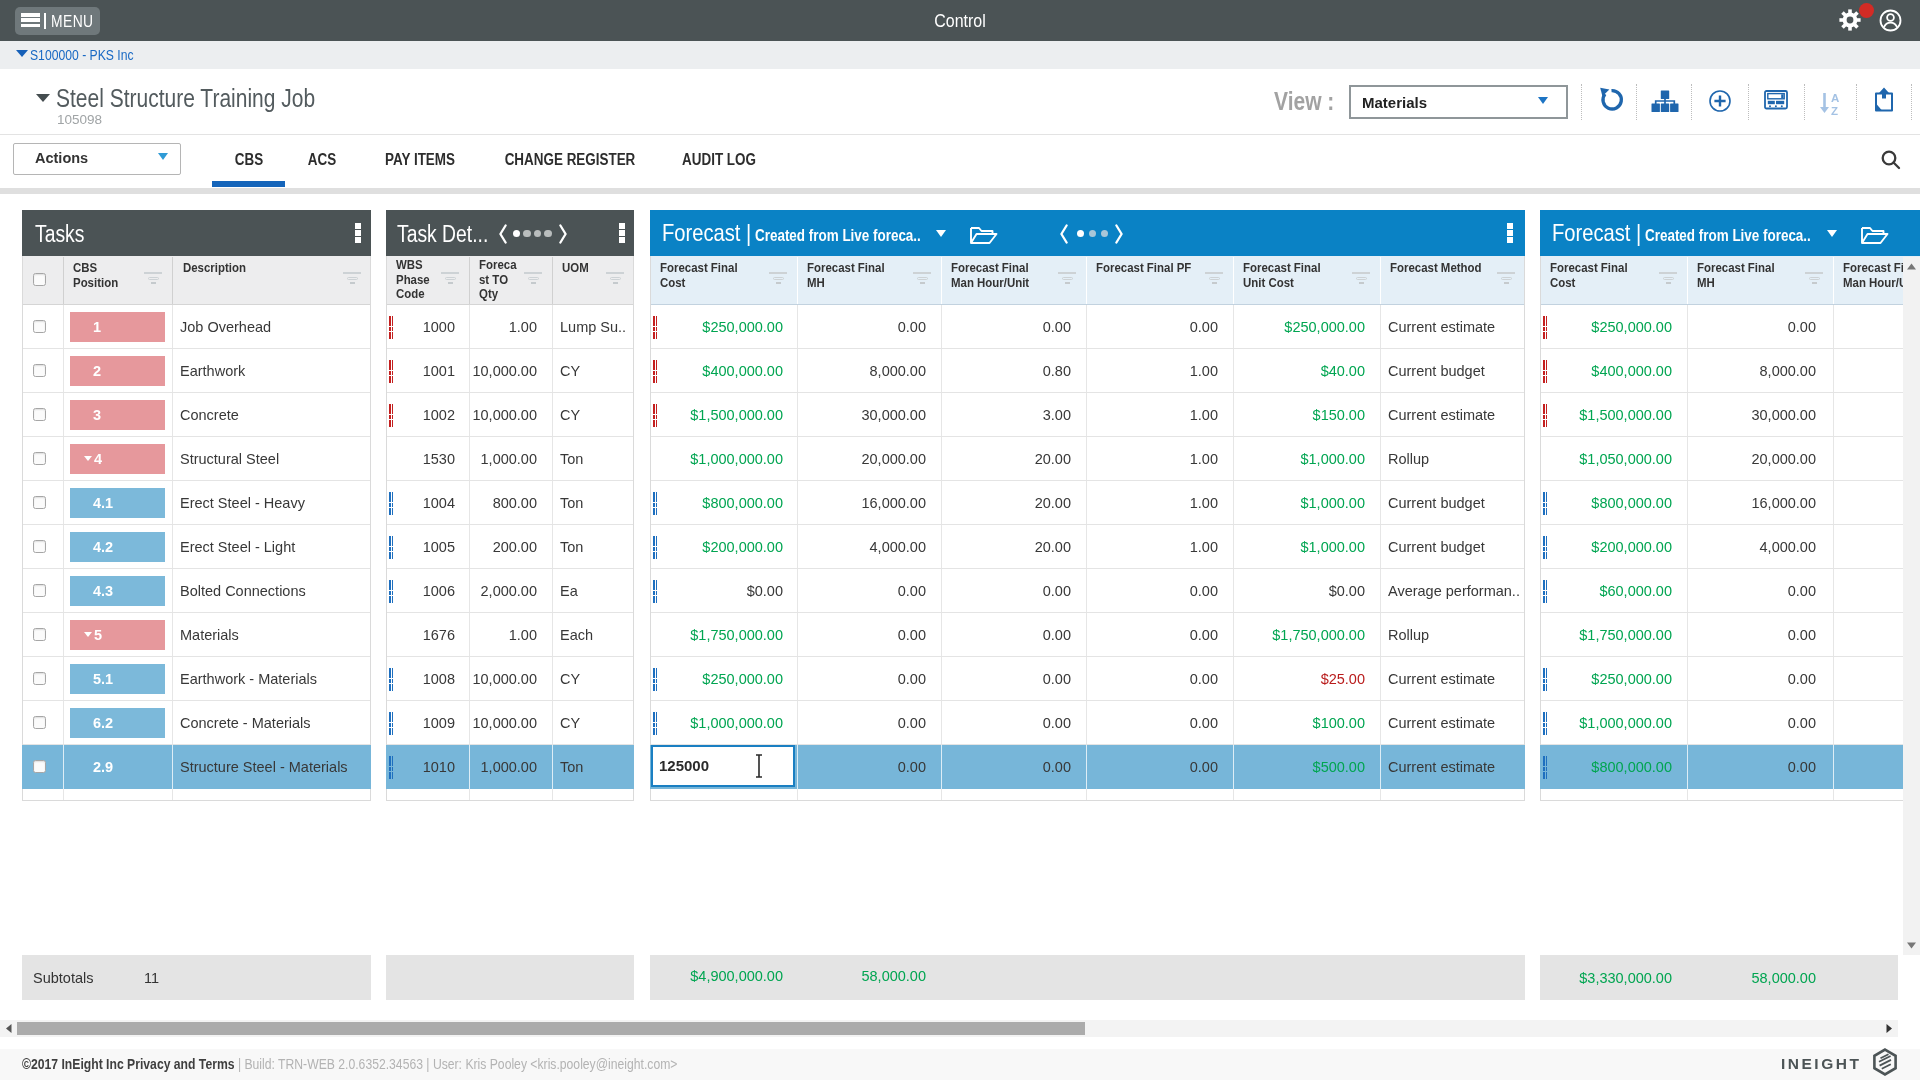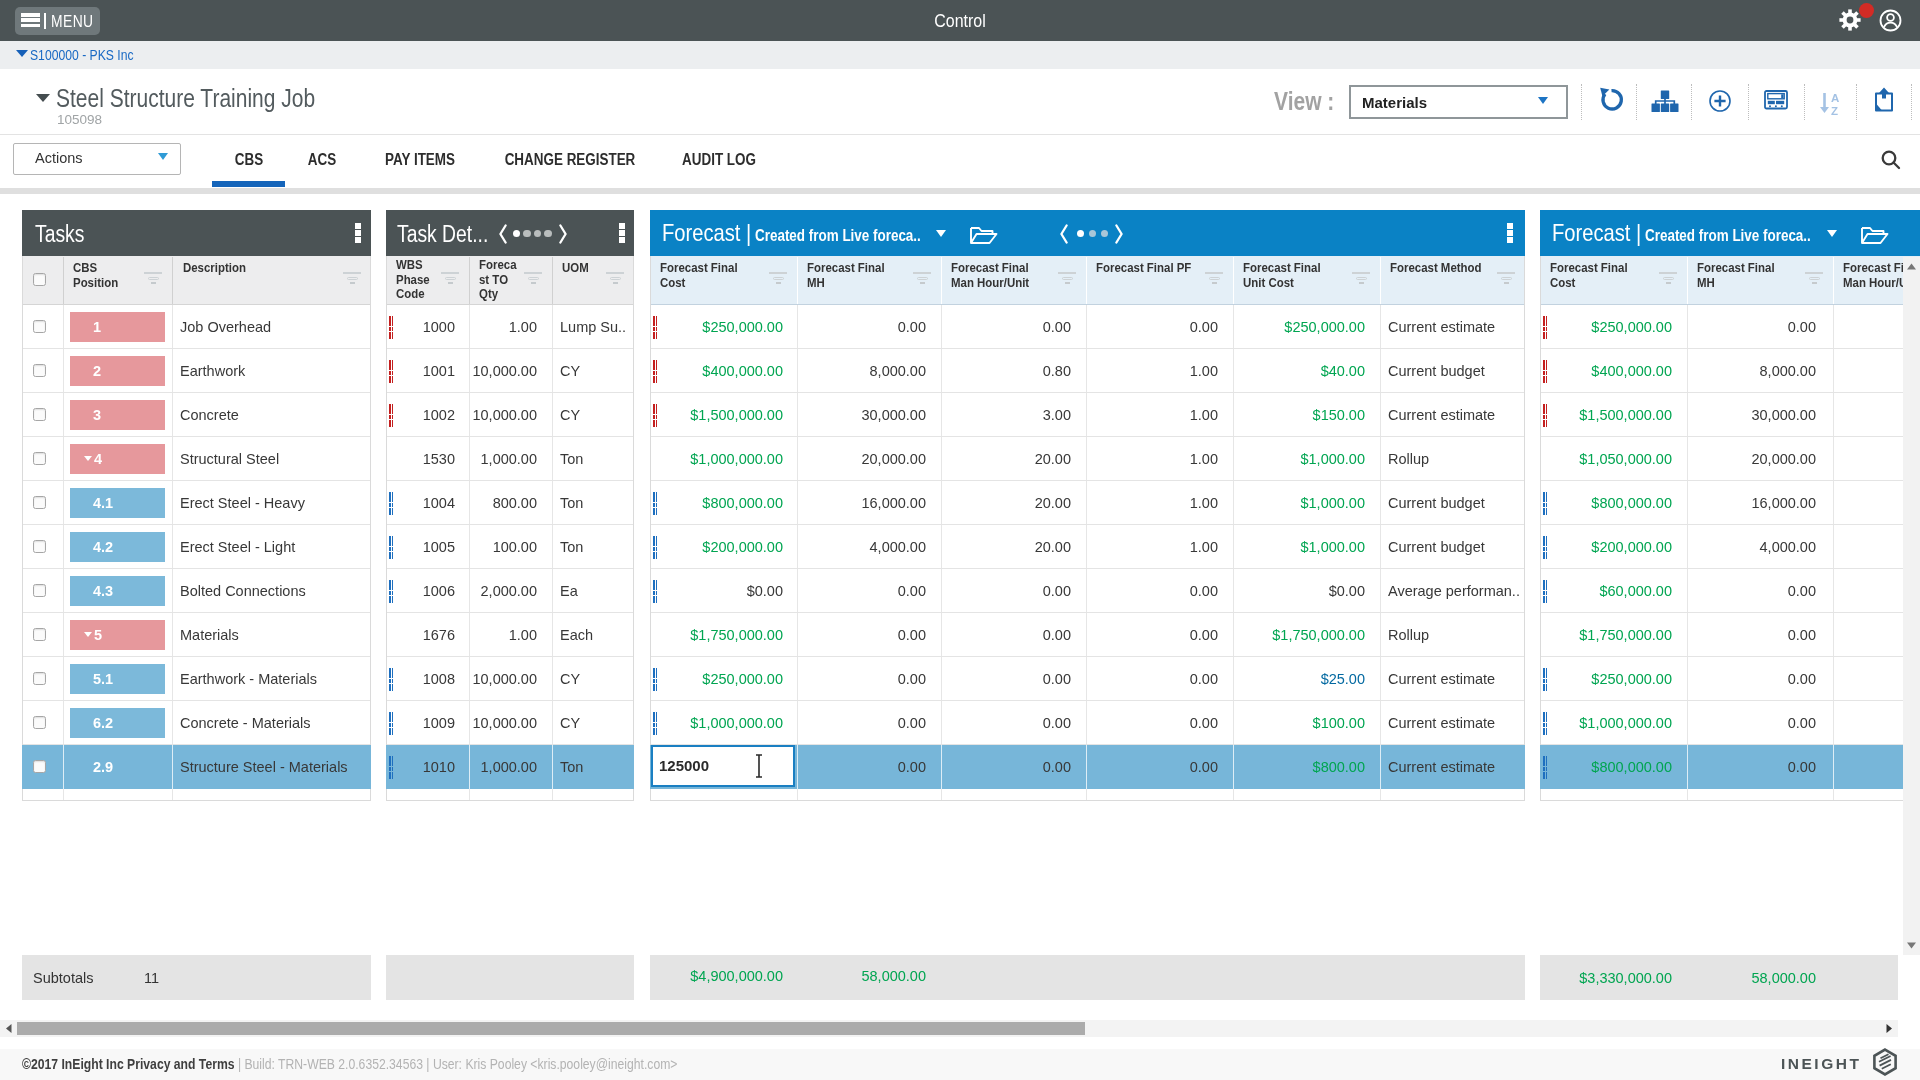--- a/index.html
+++ b/index.html
@@ -83,21 +83,21 @@
 <text x="13" y="10" font-size="11.5" font-weight="bold" fill="#a4c2e4" font-family="Liberation Sans, sans-serif">A</text>
 <text x="13" y="23" font-size="11.5" font-weight="bold" fill="#a4c2e4" font-family="Liberation Sans, sans-serif">Z</text>
   </svg>
 <svg style="position:absolute;left:1872px;top:87px" width="24" height="26" viewBox="0 0 24 26">
     <path d="M4 6.5 h16 v17 h-16 z" fill="none" stroke="#1f66ad" stroke-width="2" stroke-linejoin="round"></path>
 <polygon points="12,0.5 17,6 14,6 14,11.5 10,11.5 10,6 7,6" fill="#1f66ad"></polygon>
 <polygon points="4,16.5 10,23.5 4,23.5" fill="#1f66ad"></polygon>
   </svg>
 <div style="position:absolute;left:0px;top:134px;width:1920px;height:1px;background:#e3e3e3;"></div>
 <div style="position:absolute;left:13px;top:143px;width:168px;height:32px;background:#fff;border:1px solid #b5b5b5;border-radius:2px;"></div>
-<div style="position:absolute;left:35px;top:150px;font-size:14.5px;line-height:17px;color:#333;font-weight:400;white-space:nowrap;">Actions</div>
+<div style="position:absolute;left:35px;top:150px;font-size:14.5px;line-height:17px;color:#333;font-weight:700;white-space:nowrap;">Actions</div>
 <div style="position:absolute;left:158px;top:153px;width:0;height:0;border-left:5.5px solid transparent;border-right:5.5px solid transparent;border-top:7px solid #2f9bd6;"></div>
 <div style="position:absolute;left:129px;top:151px;width:240px;text-align:center;font-size:16px;line-height:17px;font-weight:700;color:#2d2d2d;transform:scaleX(0.84);">CBS</div>
 <div style="position:absolute;left:202px;top:151px;width:240px;text-align:center;font-size:16px;line-height:17px;font-weight:700;color:#2d2d2d;transform:scaleX(0.84);">ACS</div>
 <div style="position:absolute;left:300px;top:151px;width:240px;text-align:center;font-size:16px;line-height:17px;font-weight:700;color:#2d2d2d;transform:scaleX(0.84);">PAY ITEMS</div>
 <div style="position:absolute;left:450px;top:151px;width:240px;text-align:center;font-size:16px;line-height:17px;font-weight:700;color:#2d2d2d;transform:scaleX(0.84);">CHANGE REGISTER</div>
 <div style="position:absolute;left:599px;top:151px;width:240px;text-align:center;font-size:16px;line-height:17px;font-weight:700;color:#2d2d2d;transform:scaleX(0.84);">AUDIT LOG</div>
 <div style="position:absolute;left:212px;top:181px;width:73px;height:6px;background:#1464ba;"></div>
 <svg style="position:absolute;left:1880px;top:149px" width="22" height="22" viewBox="0 0 22 22">
     <circle cx="9" cy="9" r="6.3" fill="none" stroke="#3a3a3a" stroke-width="2.3"></circle>
 <line x1="13.5" y1="13.5" x2="19" y2="19" stroke="#3a3a3a" stroke-width="2.3" stroke-linecap="round"></line>
@@ -265,21 +265,21 @@
 <div style="position:absolute;left:388.5px;top:501.5px;width:5.300000000000011px;height:1.5px;background:#fff;"></div>
 <div style="position:absolute;left:388.5px;top:506.5px;width:5.300000000000011px;height:1.5px;background:#fff;"></div>
 <div style="position:absolute;right:1465px;top:494px;font-size:14.5px;line-height:18px;color:#383838;font-weight:400;white-space:nowrap;">1004</div>
 <div style="position:absolute;right:1383px;top:494px;font-size:14.5px;line-height:18px;color:#383838;font-weight:400;white-space:nowrap;">800.00</div>
 <div style="position:absolute;left:560px;top:494px;font-size:14.5px;line-height:18px;color:#383838;font-weight:400;white-space:nowrap;">Ton</div>
 <div style="position:absolute;left:389px;top:536px;width:1.6px;height:23px;background:#1e6fbf;"></div>
 <div style="position:absolute;left:391.6px;top:536px;width:1.6px;height:23px;background:#1e6fbf;"></div>
 <div style="position:absolute;left:388.5px;top:545.5px;width:5.300000000000011px;height:1.5px;background:#fff;"></div>
 <div style="position:absolute;left:388.5px;top:550.5px;width:5.300000000000011px;height:1.5px;background:#fff;"></div>
 <div style="position:absolute;right:1465px;top:538px;font-size:14.5px;line-height:18px;color:#383838;font-weight:400;white-space:nowrap;">1005</div>
-<div style="position:absolute;right:1383px;top:538px;font-size:14.5px;line-height:18px;color:#383838;font-weight:400;white-space:nowrap;">100.00</div>
+<div style="position:absolute;right:1383px;top:538px;font-size:14.5px;line-height:18px;color:#383838;font-weight:400;white-space:nowrap;">200.00</div>
 <div style="position:absolute;left:560px;top:538px;font-size:14.5px;line-height:18px;color:#383838;font-weight:400;white-space:nowrap;">Ton</div>
 <div style="position:absolute;left:389px;top:580px;width:1.6px;height:23px;background:#1e6fbf;"></div>
 <div style="position:absolute;left:391.6px;top:580px;width:1.6px;height:23px;background:#1e6fbf;"></div>
 <div style="position:absolute;left:388.5px;top:589.5px;width:5.300000000000011px;height:1.5px;background:#fff;"></div>
 <div style="position:absolute;left:388.5px;top:594.5px;width:5.300000000000011px;height:1.5px;background:#fff;"></div>
 <div style="position:absolute;right:1465px;top:582px;font-size:14.5px;line-height:18px;color:#383838;font-weight:400;white-space:nowrap;">1006</div>
 <div style="position:absolute;right:1383px;top:582px;font-size:14.5px;line-height:18px;color:#383838;font-weight:400;white-space:nowrap;">2,000.00</div>
 <div style="position:absolute;left:560px;top:582px;font-size:14.5px;line-height:18px;color:#383838;font-weight:400;white-space:nowrap;">Ea</div>
 <div style="position:absolute;right:1465px;top:626px;font-size:14.5px;line-height:18px;color:#383838;font-weight:400;white-space:nowrap;">1676</div>
 <div style="position:absolute;right:1383px;top:626px;font-size:14.5px;line-height:18px;color:#383838;font-weight:400;white-space:nowrap;">1.00</div>
@@ -453,36 +453,36 @@
 <div style="position:absolute;right:555px;top:626px;font-size:14.5px;line-height:18px;color:#00a551;font-weight:400;white-space:nowrap;">$1,750,000.00</div>
 <div style="position:absolute;left:1388px;top:626px;font-size:14.5px;line-height:18px;color:#383838;font-weight:400;white-space:nowrap;">Rollup</div>
 <div style="position:absolute;left:653px;top:668px;width:1.6px;height:23px;background:#1e6fbf;"></div>
 <div style="position:absolute;left:655.6px;top:668px;width:1.6px;height:23px;background:#1e6fbf;"></div>
 <div style="position:absolute;left:652.5px;top:677.5px;width:5.2999999999999545px;height:1.5px;background:#fff;"></div>
 <div style="position:absolute;left:652.5px;top:682.5px;width:5.2999999999999545px;height:1.5px;background:#fff;"></div>
 <div style="position:absolute;right:1137px;top:670px;font-size:14.5px;line-height:18px;color:#00a551;font-weight:400;white-space:nowrap;">$250,000.00</div>
 <div style="position:absolute;right:994px;top:670px;font-size:14.5px;line-height:18px;color:#383838;font-weight:400;white-space:nowrap;">0.00</div>
 <div style="position:absolute;right:849px;top:670px;font-size:14.5px;line-height:18px;color:#383838;font-weight:400;white-space:nowrap;">0.00</div>
 <div style="position:absolute;right:702px;top:670px;font-size:14.5px;line-height:18px;color:#383838;font-weight:400;white-space:nowrap;">0.00</div>
-<div style="position:absolute;right:555px;top:670px;font-size:14.5px;line-height:18px;color:#0369a1;font-weight:400;white-space:nowrap;">$25.00</div>
+<div style="position:absolute;right:555px;top:670px;font-size:14.5px;line-height:18px;color:#b91c1c;font-weight:400;white-space:nowrap;">$25.00</div>
 <div style="position:absolute;left:1388px;top:670px;font-size:14.5px;line-height:18px;color:#383838;font-weight:400;white-space:nowrap;">Current estimate</div>
 <div style="position:absolute;left:653px;top:712px;width:1.6px;height:23px;background:#1e6fbf;"></div>
 <div style="position:absolute;left:655.6px;top:712px;width:1.6px;height:23px;background:#1e6fbf;"></div>
 <div style="position:absolute;left:652.5px;top:721.5px;width:5.2999999999999545px;height:1.5px;background:#fff;"></div>
 <div style="position:absolute;left:652.5px;top:726.5px;width:5.2999999999999545px;height:1.5px;background:#fff;"></div>
 <div style="position:absolute;right:1137px;top:714px;font-size:14.5px;line-height:18px;color:#00a551;font-weight:400;white-space:nowrap;">$1,000,000.00</div>
 <div style="position:absolute;right:994px;top:714px;font-size:14.5px;line-height:18px;color:#383838;font-weight:400;white-space:nowrap;">0.00</div>
 <div style="position:absolute;right:849px;top:714px;font-size:14.5px;line-height:18px;color:#383838;font-weight:400;white-space:nowrap;">0.00</div>
 <div style="position:absolute;right:702px;top:714px;font-size:14.5px;line-height:18px;color:#383838;font-weight:400;white-space:nowrap;">0.00</div>
 <div style="position:absolute;right:555px;top:714px;font-size:14.5px;line-height:18px;color:#00a551;font-weight:400;white-space:nowrap;">$100.00</div>
 <div style="position:absolute;left:1388px;top:714px;font-size:14.5px;line-height:18px;color:#383838;font-weight:400;white-space:nowrap;">Current estimate</div>
 <div style="position:absolute;right:994px;top:758px;font-size:14.5px;line-height:18px;color:#383838;font-weight:400;white-space:nowrap;">0.00</div>
 <div style="position:absolute;right:849px;top:758px;font-size:14.5px;line-height:18px;color:#383838;font-weight:400;white-space:nowrap;">0.00</div>
 <div style="position:absolute;right:702px;top:758px;font-size:14.5px;line-height:18px;color:#383838;font-weight:400;white-space:nowrap;">0.00</div>
-<div style="position:absolute;right:555px;top:758px;font-size:14.5px;line-height:18px;color:#00a551;font-weight:400;white-space:nowrap;">$800.00</div>
+<div style="position:absolute;right:555px;top:758px;font-size:14.5px;line-height:18px;color:#00a551;font-weight:400;white-space:nowrap;">$500.00</div>
 <div style="position:absolute;left:1388px;top:758px;font-size:14.5px;line-height:18px;color:#383838;font-weight:400;white-space:nowrap;">Current estimate</div>
 <div style="position:absolute;left:651px;top:745px;width:144px;height:42px;background:#fff;border:2px solid #1a7fc2;"></div>
 <div style="position:absolute;left:659px;top:757px;font-size:15px;line-height:18px;color:#2b2b2b;font-weight:600;white-space:nowrap;">125000</div>
 <svg style="position:absolute;left:752px;top:753px" width="14" height="26" viewBox="0 0 14 26">
     <g stroke="#2a2a2a" stroke-width="1.6">
       <path d="M4 2 h6 M4 24 h6 M7 2 v22"></path>
     </g>
   </svg>
 <div style="position:absolute;left:1540px;top:210px;width:380px;height:46px;background:#0a82c5;"></div>
 <div style="position:absolute;left:1540px;top:256px;width:380px;height:49px;background:#e4eff7;"></div>

